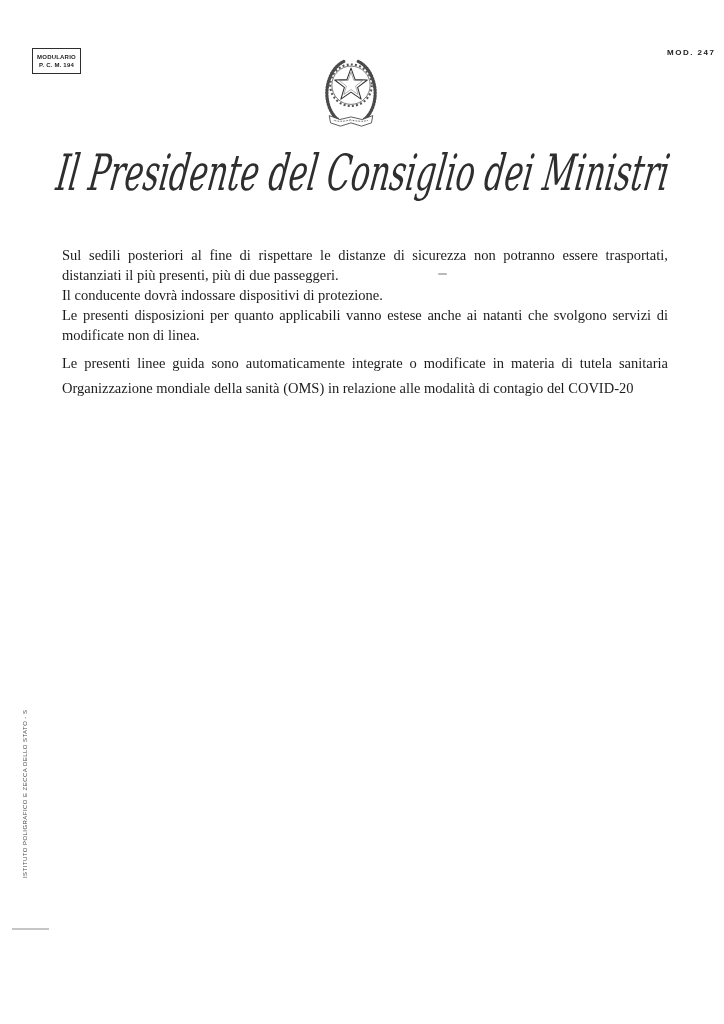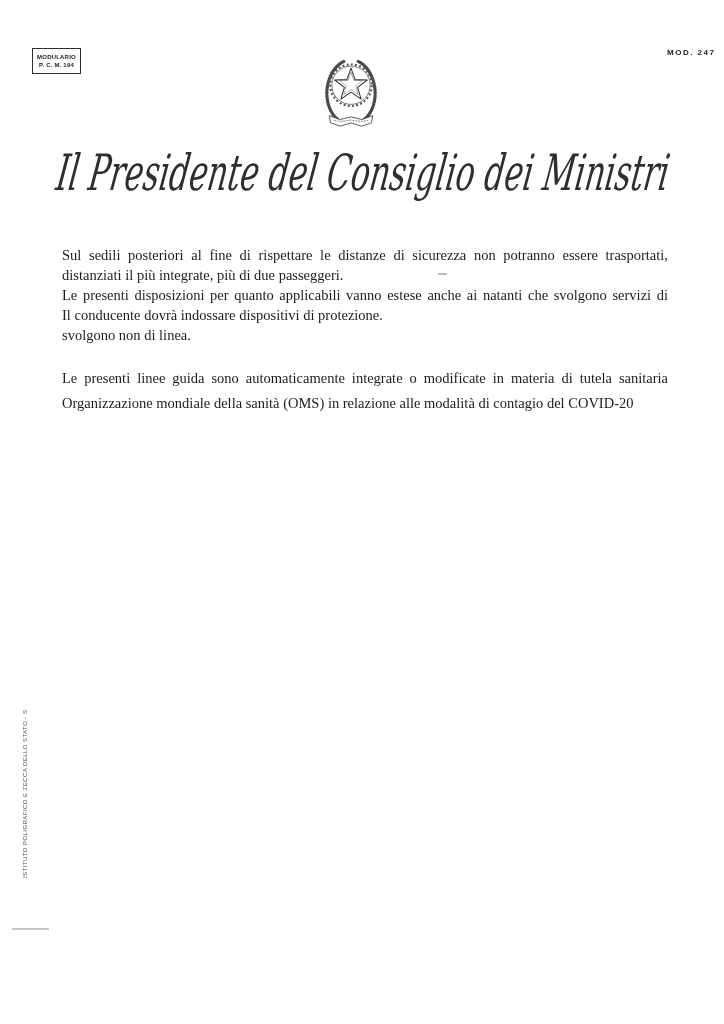--- a/index.html
+++ b/index.html
@@ -38,21 +38,21 @@
   
   .letterhead { left: 36px; top: 124px; }
 
   
   .textblock {
     left: 62px; width: 606px;
     font-family: "Liberation Serif", serif;
     font-size: 14.5px; color: #1c1c1c;
   }
   .block-1 { top: 216px; line-height: 20px; margin-top: 29px; }
-  .block-2 { top: 366px; line-height: 25px; }
+  .block-2 { top: 351px; line-height: 25px; }
   .tline { white-space: nowrap; }
   .jline { text-align: justify; text-align-last: justify; white-space: normal; }
 
   
   .printer-imprint {
     left: 22px; top: 878px; width: 152px; height: 9px;
     transform: rotate(-90deg); transform-origin: left top;
     font-family: "Liberation Sans", sans-serif;
     font-size: 6px; letter-spacing: 0.45px; color: #4a4a4a;
     white-space: nowrap;
@@ -99,24 +99,24 @@
 </div>
 
 <div class="abs letterhead">
   <svg width="652" height="92" viewBox="0 0 652 92">
     <text x="22" y="66" transform="skewX(-8) translate(6 0)" font-family="DejaVu Serif, serif" font-style="italic" font-size="50" fill="#2e2e2e" textLength="612" lengthAdjust="spacingAndGlyphs">Il Presidente del Consiglio dei Ministri</text>
   </svg>
 </div>
 
 <div class="abs textblock block-1">
   <div class="tline jline">Sul sedili posteriori al fine di rispettare le distanze di sicurezza non potranno essere trasportati,</div>
-  <div class="tline">distanziati il più integrate, più di due passeggeri.</div>
+  <div class="tline">distanziati il più presenti, più di due passeggeri.</div>
+  <div class="tline">Il conducente dovrà indossare dispositivi di protezione.</div>
   <div class="tline jline">Le presenti disposizioni per quanto applicabili vanno estese anche ai natanti che svolgono servizi di</div>
-  <div class="tline">Il conducente dovrà indossare dispositivi di protezione.</div>
-  <div class="tline">svolgono non di linea.</div>
+  <div class="tline">modificate non di linea.</div>
 </div>
 
 <div class="abs textblock block-2">
   <div class="tline jline">Le presenti linee guida sono automaticamente integrate o modificate in materia di tutela sanitaria</div>
   <div class="tline">Organizzazione mondiale della sanità (OMS) in relazione alle modalità di contagio del COVID-20</div>
 </div>
 
 <div class="abs printer-imprint">ISTITUTO POLIGRAFICO E ZECCA DELLO STATO - S</div>
 
 <div class="abs artifact-dash"></div>

